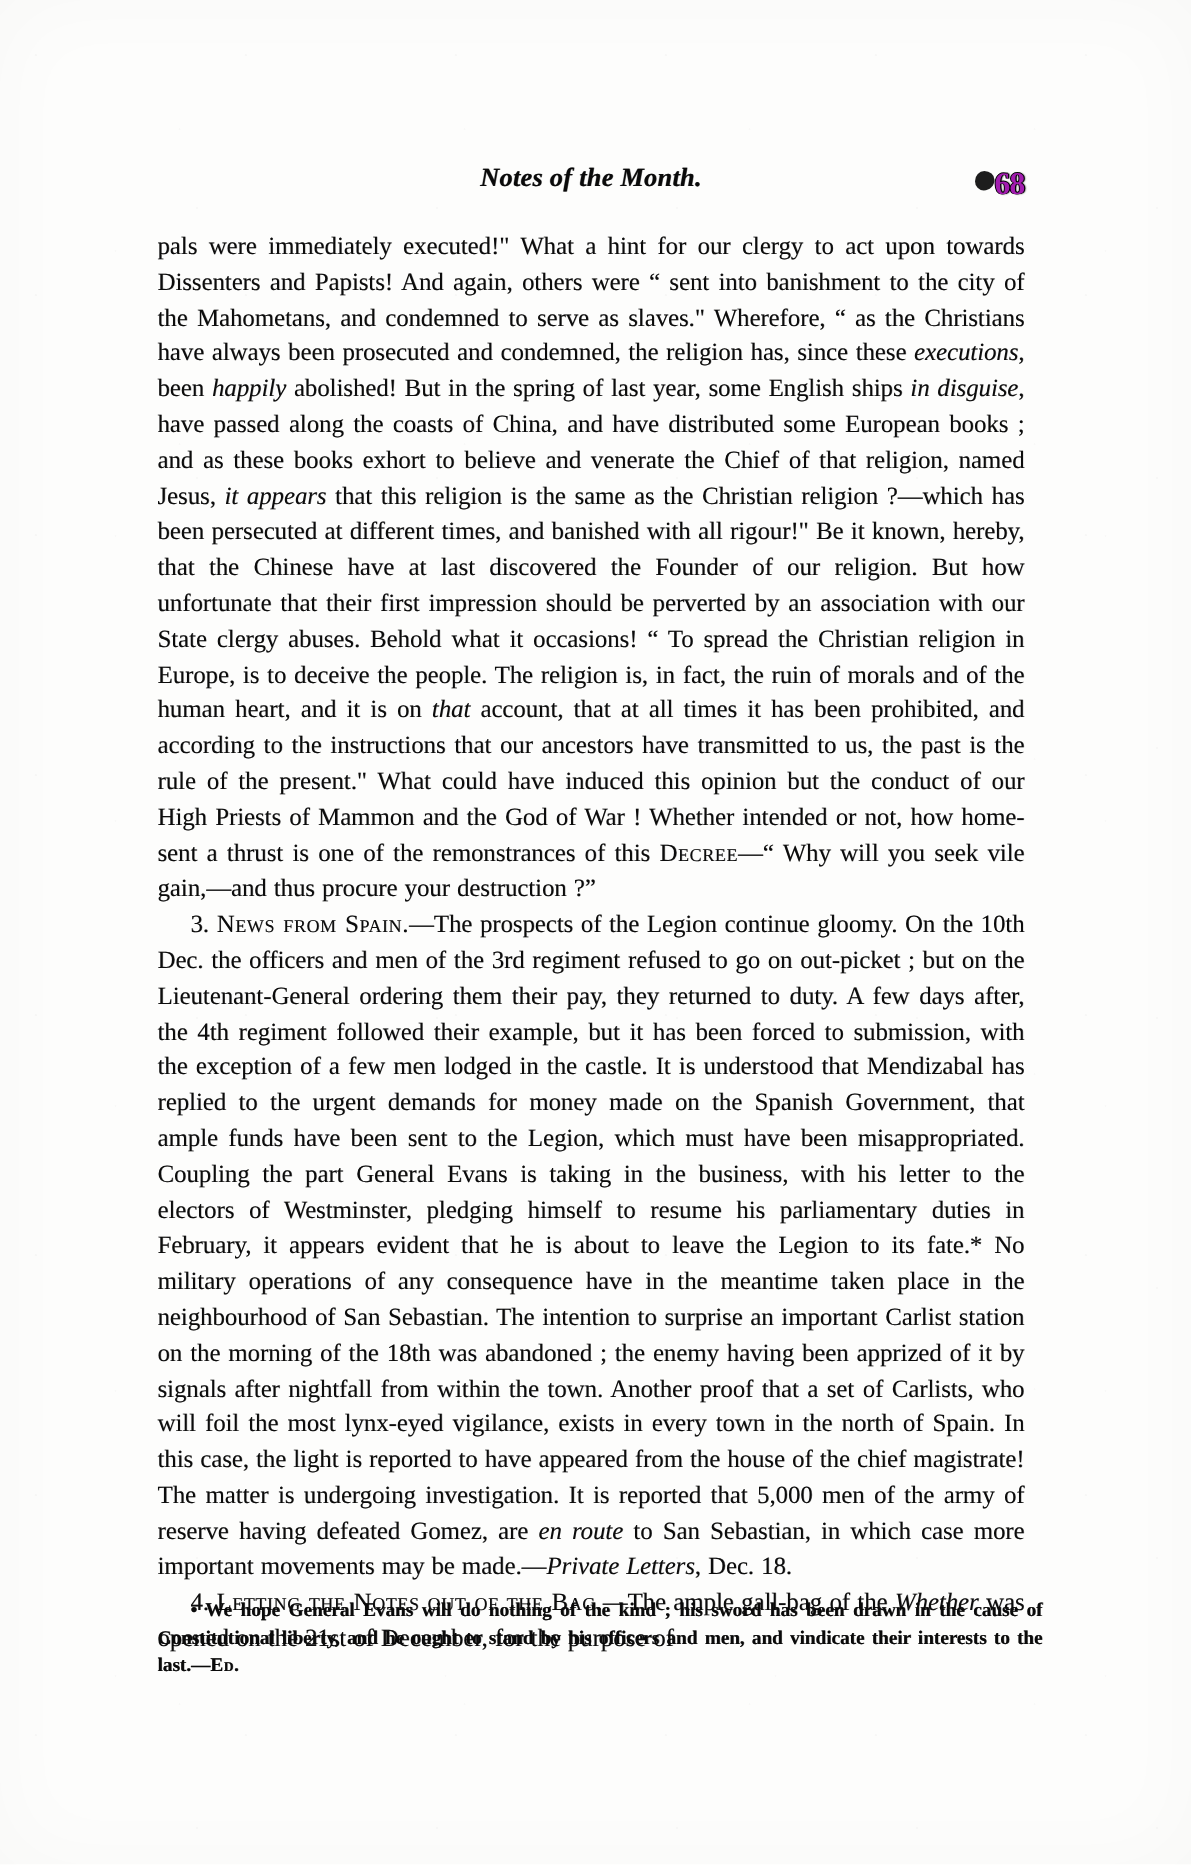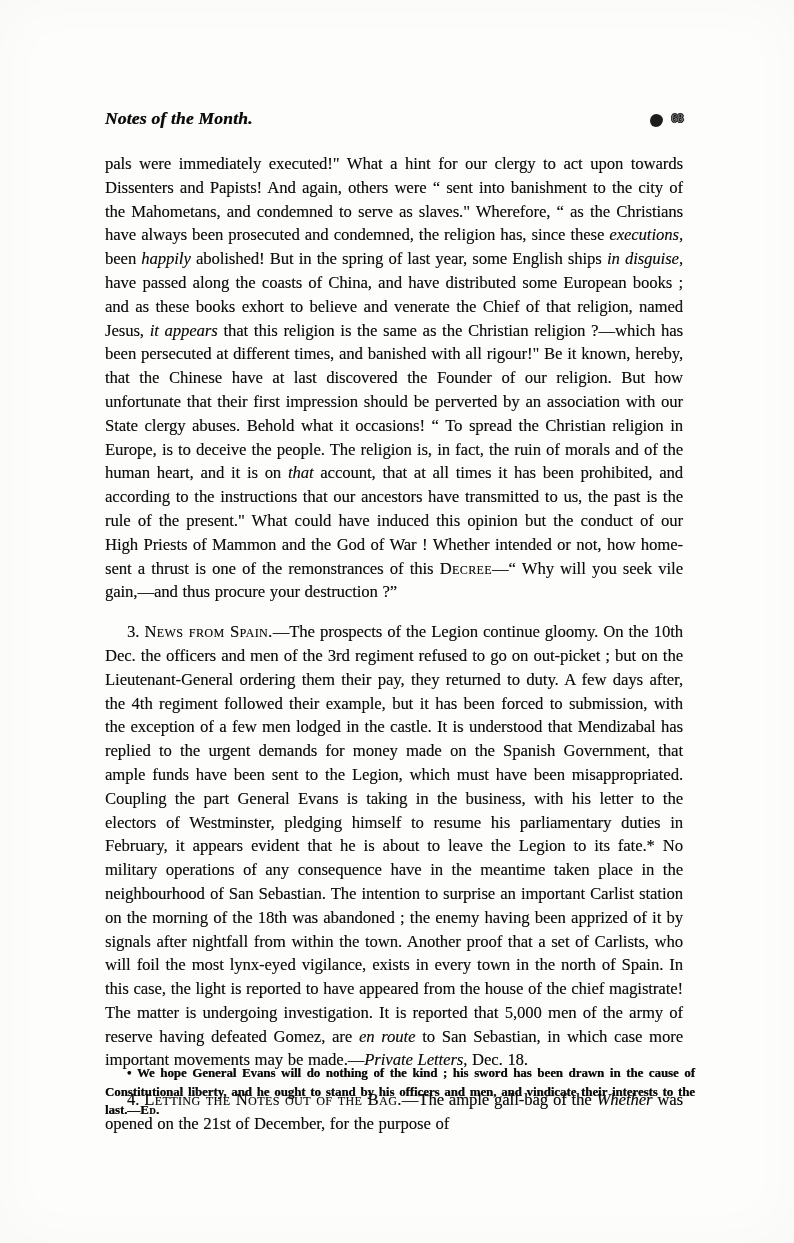--- a/index.html
+++ b/index.html
@@ -29,37 +29,37 @@
     top: 108px;
     width: 578px;
     height: 30px;
   }
 
   .running-head-title {
     position: absolute;
     left: 0;
     right: 0;
     top: 0;
-    text-align: left;
+    text-align: center;
     font-style: italic;
     font-weight: bold;
     font-size: 17.5px;
     letter-spacing: 0.2px;
     color: #0a0a0a;
     text-shadow: 0.35px 0 0 rgba(10,10,10,0.55), -0.3px 0.25px 0 rgba(10,10,10,0.3);
   }
 
   .folio {
     position: absolute;
     right: 0;
     top: 2px;
     font-weight: bold;
-    font-size: 13px;
+    font-size: 21px;
     letter-spacing: -0.5px;
-    color: #737373;
+    color: #a21caf;
     
     text-shadow:
       0.6px 0 0 #000, -0.6px 0 0 #000,
       0 0.6px 0 #000, 0 -0.6px 0 #000,
       1px 0.3px 1px rgba(0,0,0,0.75);
   }
   .folio-blot {
     position: absolute;
     right: 20px;
     top: 6px;
@@ -85,21 +85,21 @@
     font-size: 16.6px;
     line-height: 23.8px;
     letter-spacing: -0.05px;
     word-spacing: 0.6px;
     color: #0c0c0c;
     
     text-shadow: 0.3px 0 0 rgba(12,12,12,0.42);
   }
 
   .para + .para {
-    margin-top: 16px;
+    margin-top: 0;
   }
 
   .indent {
     text-indent: 22px;
   }
 
   .ital {
     font-style: italic;
   }
 

